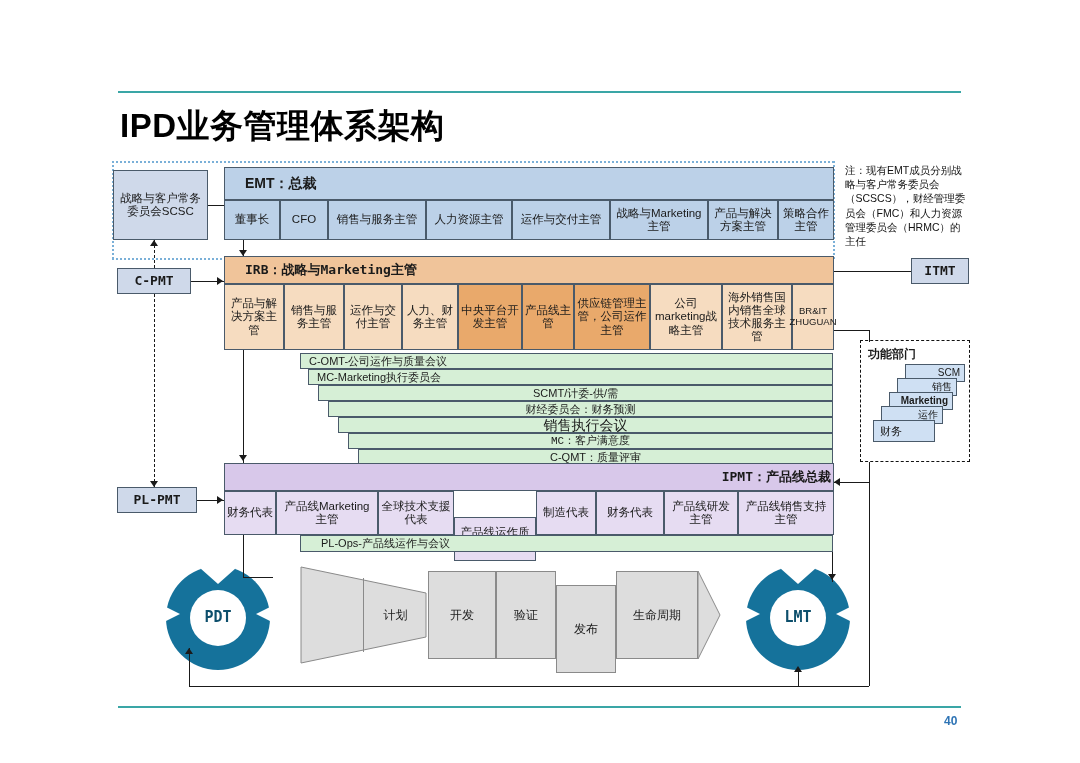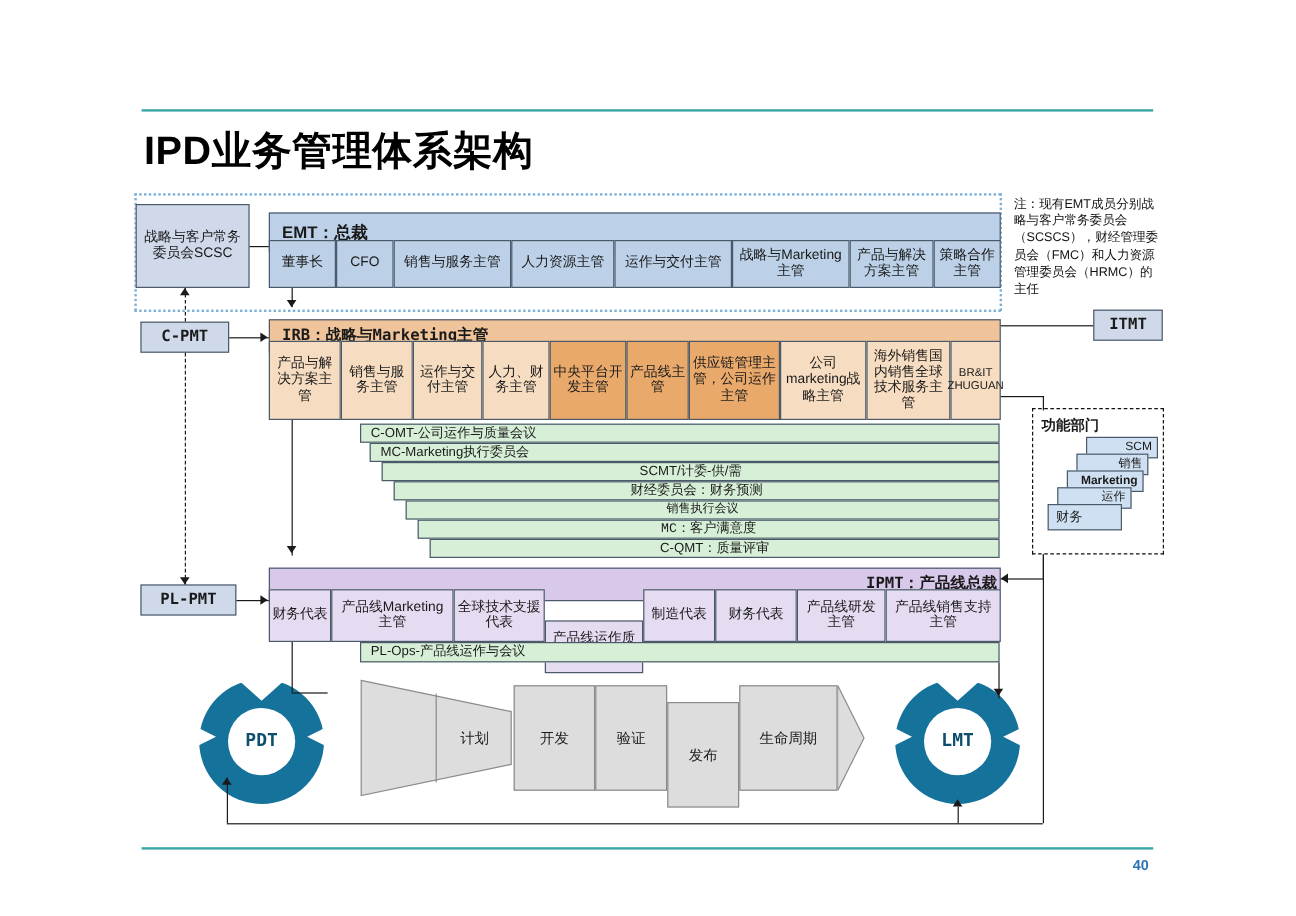--- a/index.html
+++ b/index.html
@@ -19,21 +19,21 @@
   .title{
     position:absolute;left:120px;top:104px;
     font-size:33px;font-weight:bold;letter-spacing:0.5px;color:#000;
   }
   .pagenum{position:absolute;left:944px;top:714px;font-size:12px;font-weight:bold;color:#2e74b5;}
 
   
   .box{position:absolute;box-sizing:border-box;border:1px solid #4a5a6a;
        display:flex;align-items:center;justify-content:center;text-align:center;
        font-size:11.5px;line-height:1.15;padding:1px 2px;}
-  .box.lft{justify-content:flex-start;padding-left:10px;text-align:left;margin-top:10px;}
+  .box.lft{justify-content:flex-start;padding-left:20px;text-align:left;}
 
   .blue-lt{background:#cfd9ea;}
   .emt-hdr{background:#bcd1e8;}
   .orange-hdr{background:#f0c49a;}
   .orange-row{background:#f6dcc0;}
   .orange-dk{background:#e9a96b;}
   .green{background:#d6efd6;}
   .purple-hdr{background:#d8c8ea;}
   .purple-row{background:#e6dcf2;}
   .blue-box{background:#cfe0f3;}
@@ -162,21 +162,21 @@
     </div>
   <div class="box green" style="left:308px;top:369px;width:525px;height:16px;font-size:11px;justify-content:flex-start;padding-left:8px;text-align:right;">
     <span>MC-Marketing执行委员会</span>
     </div>
   <div class="box green" style="left:318px;top:385px;width:515px;height:16px;font-size:11px;justify-content:center;">
     <span>SCMT/计委-供/需</span>
     </div>
   <div class="box green" style="left:328px;top:401px;width:505px;height:16px;font-size:11px;justify-content:center;">
     <span>财经委员会：财务预测</span>
     </div>
-  <div class="box green" style="left:338px;top:417px;width:495px;height:16px;font-size:10px;justify-content:center;">
+  <div class="box green" style="left:338px;top:417px;width:495px;height:16px;font-size:14px;justify-content:center;">
     <span>销售执行会议</span>
     </div>
   <div class="box green" style="left:348px;top:433px;width:485px;height:16px;font-size:11px;justify-content:center;font-family:Liberation Mono, monospace;">
     <span>MC：客户满意度</span>
     </div>
   <div class="box green" style="left:358px;top:449px;width:475px;height:16px;font-size:11px;justify-content:center;">
     <span>C-QMT：质量评审</span>
     </div>
 
   <div class="funcbox" style="left:860px;top:340px;width:110px;height:122px;"></div>
@@ -220,21 +220,21 @@
   <div class="box purple-row" style="left:596px;top:491px;width:68px;height:44px;">
     <span>财务代表</span>
     </div>
   <div class="box purple-row" style="left:664px;top:491px;width:74px;height:44px;">
     <span>产品线研发主管</span>
     </div>
   <div class="box purple-row" style="left:738px;top:491px;width:96px;height:44px;">
     <span>产品线销售支持主管</span>
     </div>
 
-  <div class="box green" style="left:300px;top:535px;width:533px;height:17px;font-size:11px;justify-content:flex-start;padding-left:8px;text-align:left;">
+  <div class="box green" style="left:300px;top:535px;width:533px;height:17px;font-size:11px;justify-content:flex-start;padding-left:20px;text-align:left;">
     <span>PL-Ops-产品线运作与会议</span>
   </div>
 
   <div class="box blue-lt bold mono" style="left:117px;top:487px;width:80px;height:26px;font-size:13px;">
     <span>PL-PMT</span>
   </div>
 
   <svg width="130" height="100" style="position:absolute;left:298px;top:565px;">
     <polygon points="3,2 128,28 128,72 3,98" fill="#dddddd" stroke="#8a8a8a" stroke-width="1"></polygon>
   </svg>

